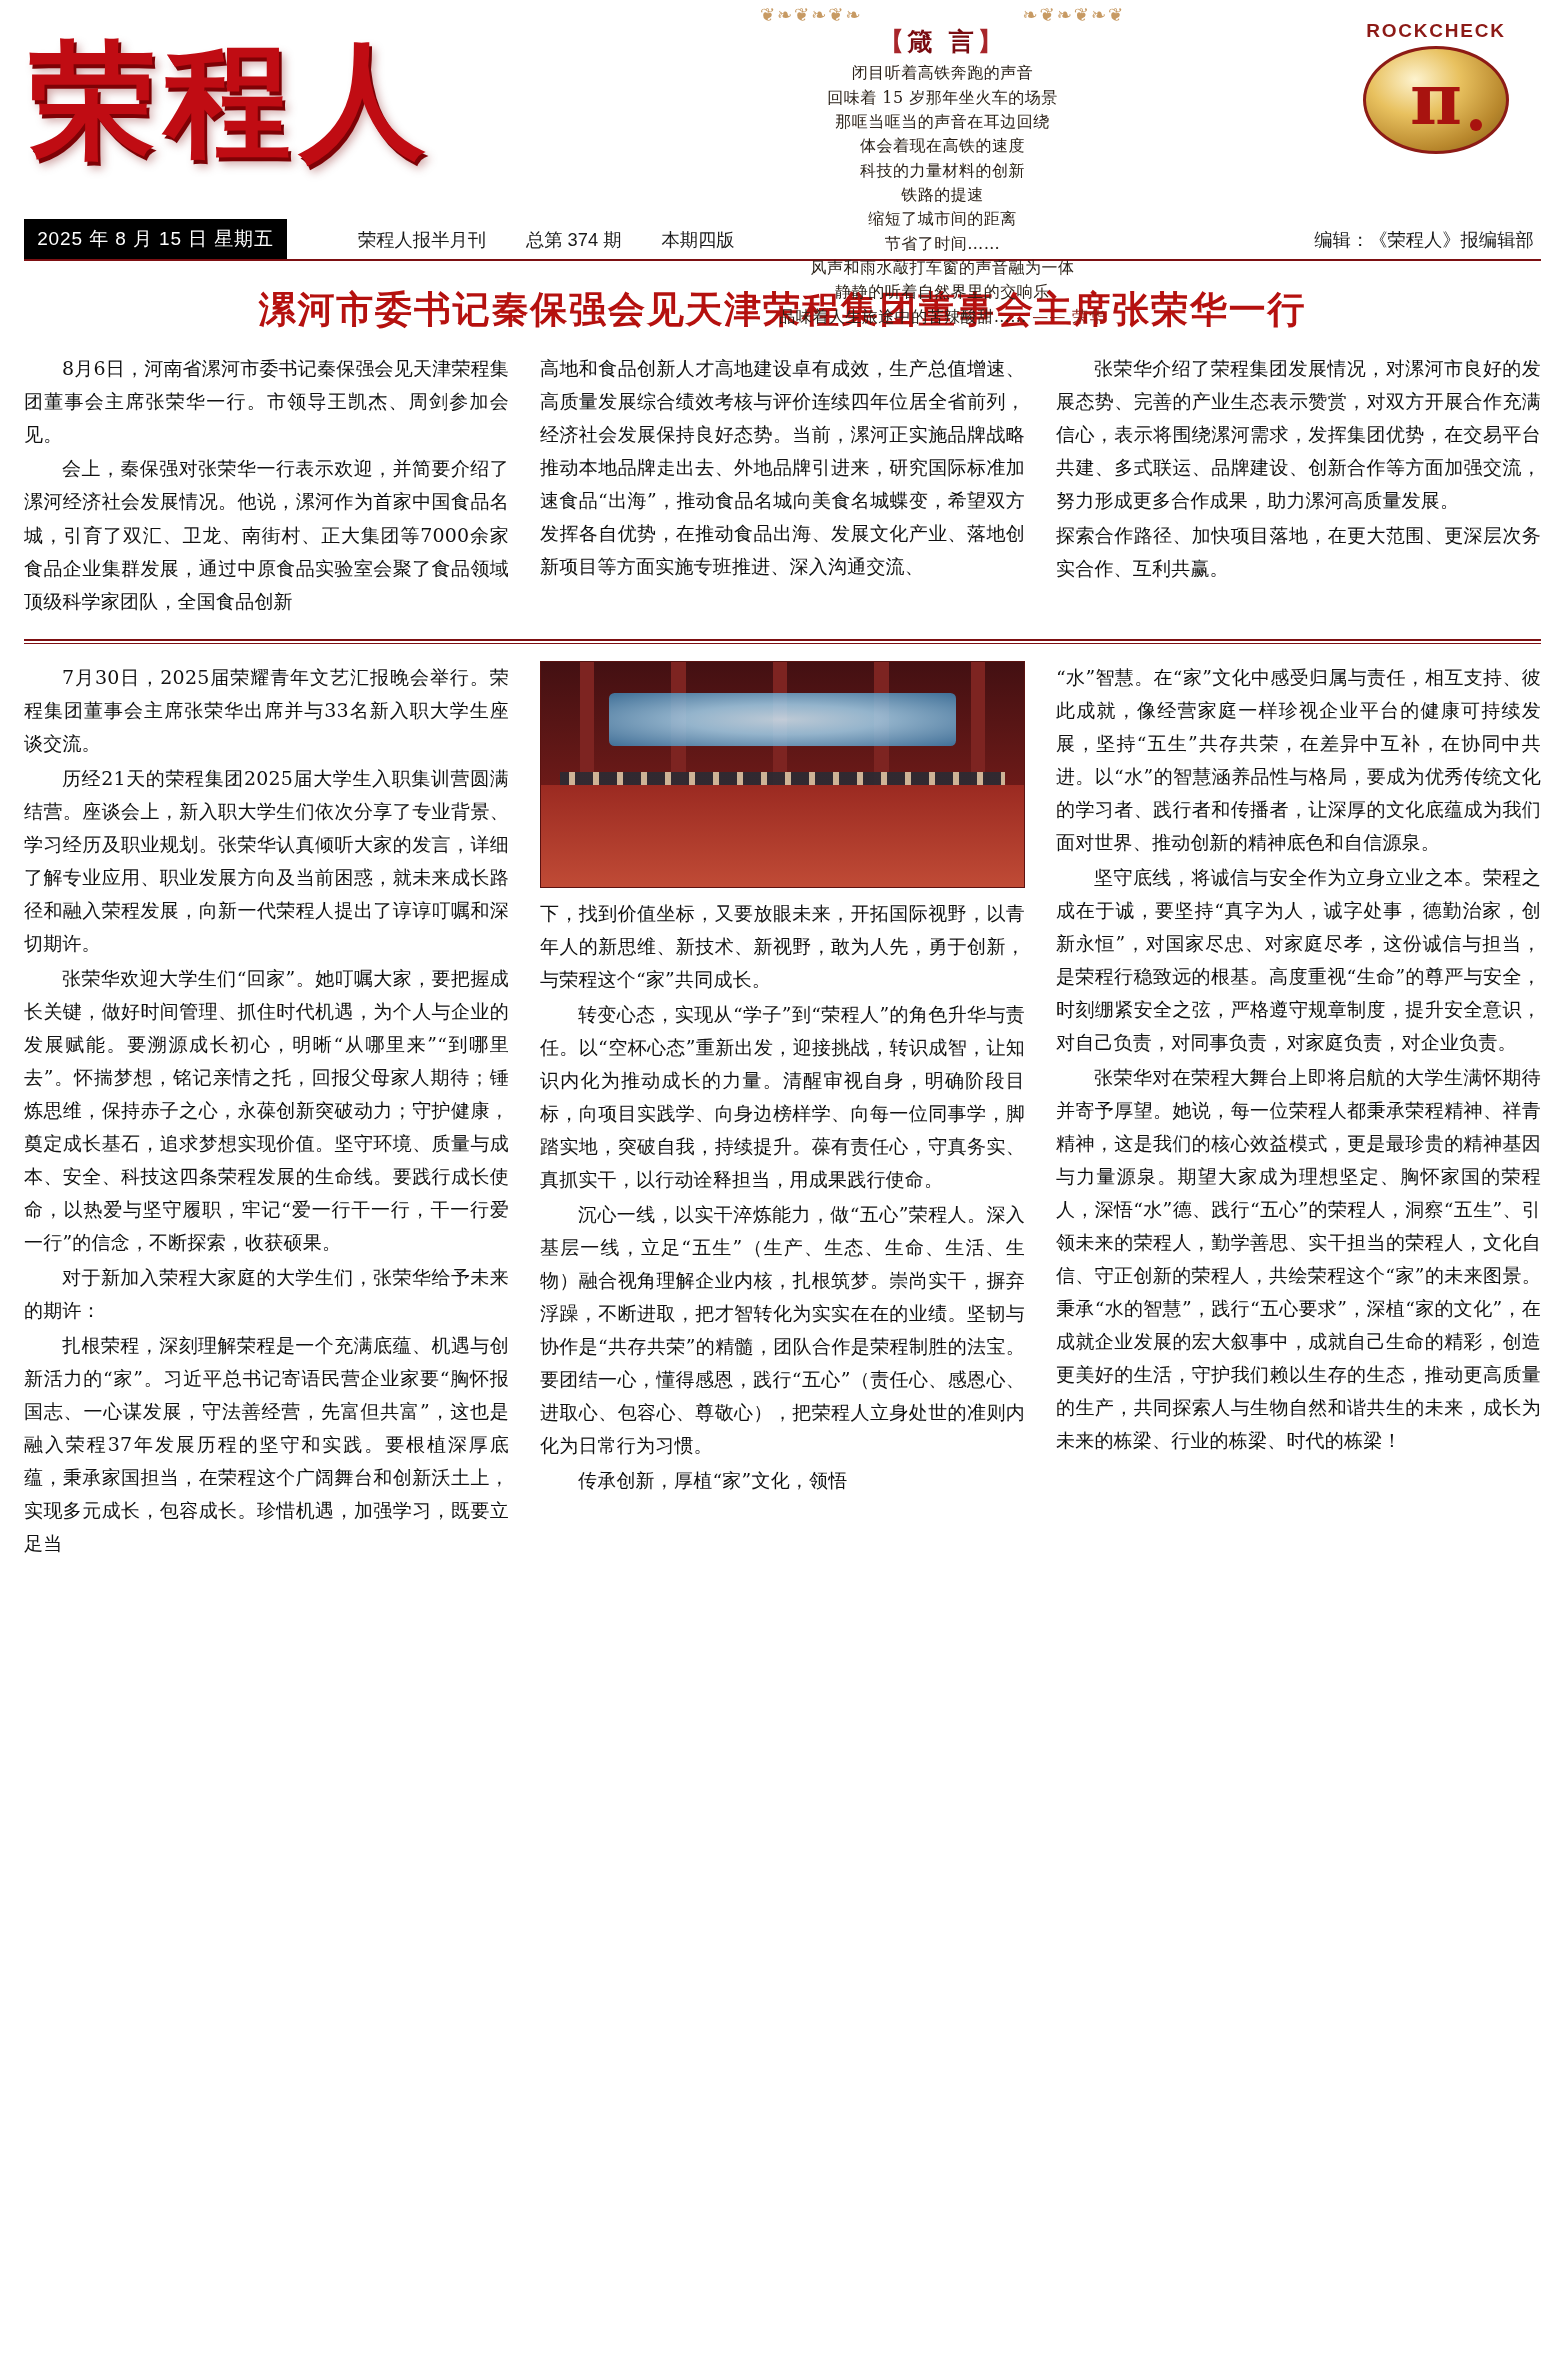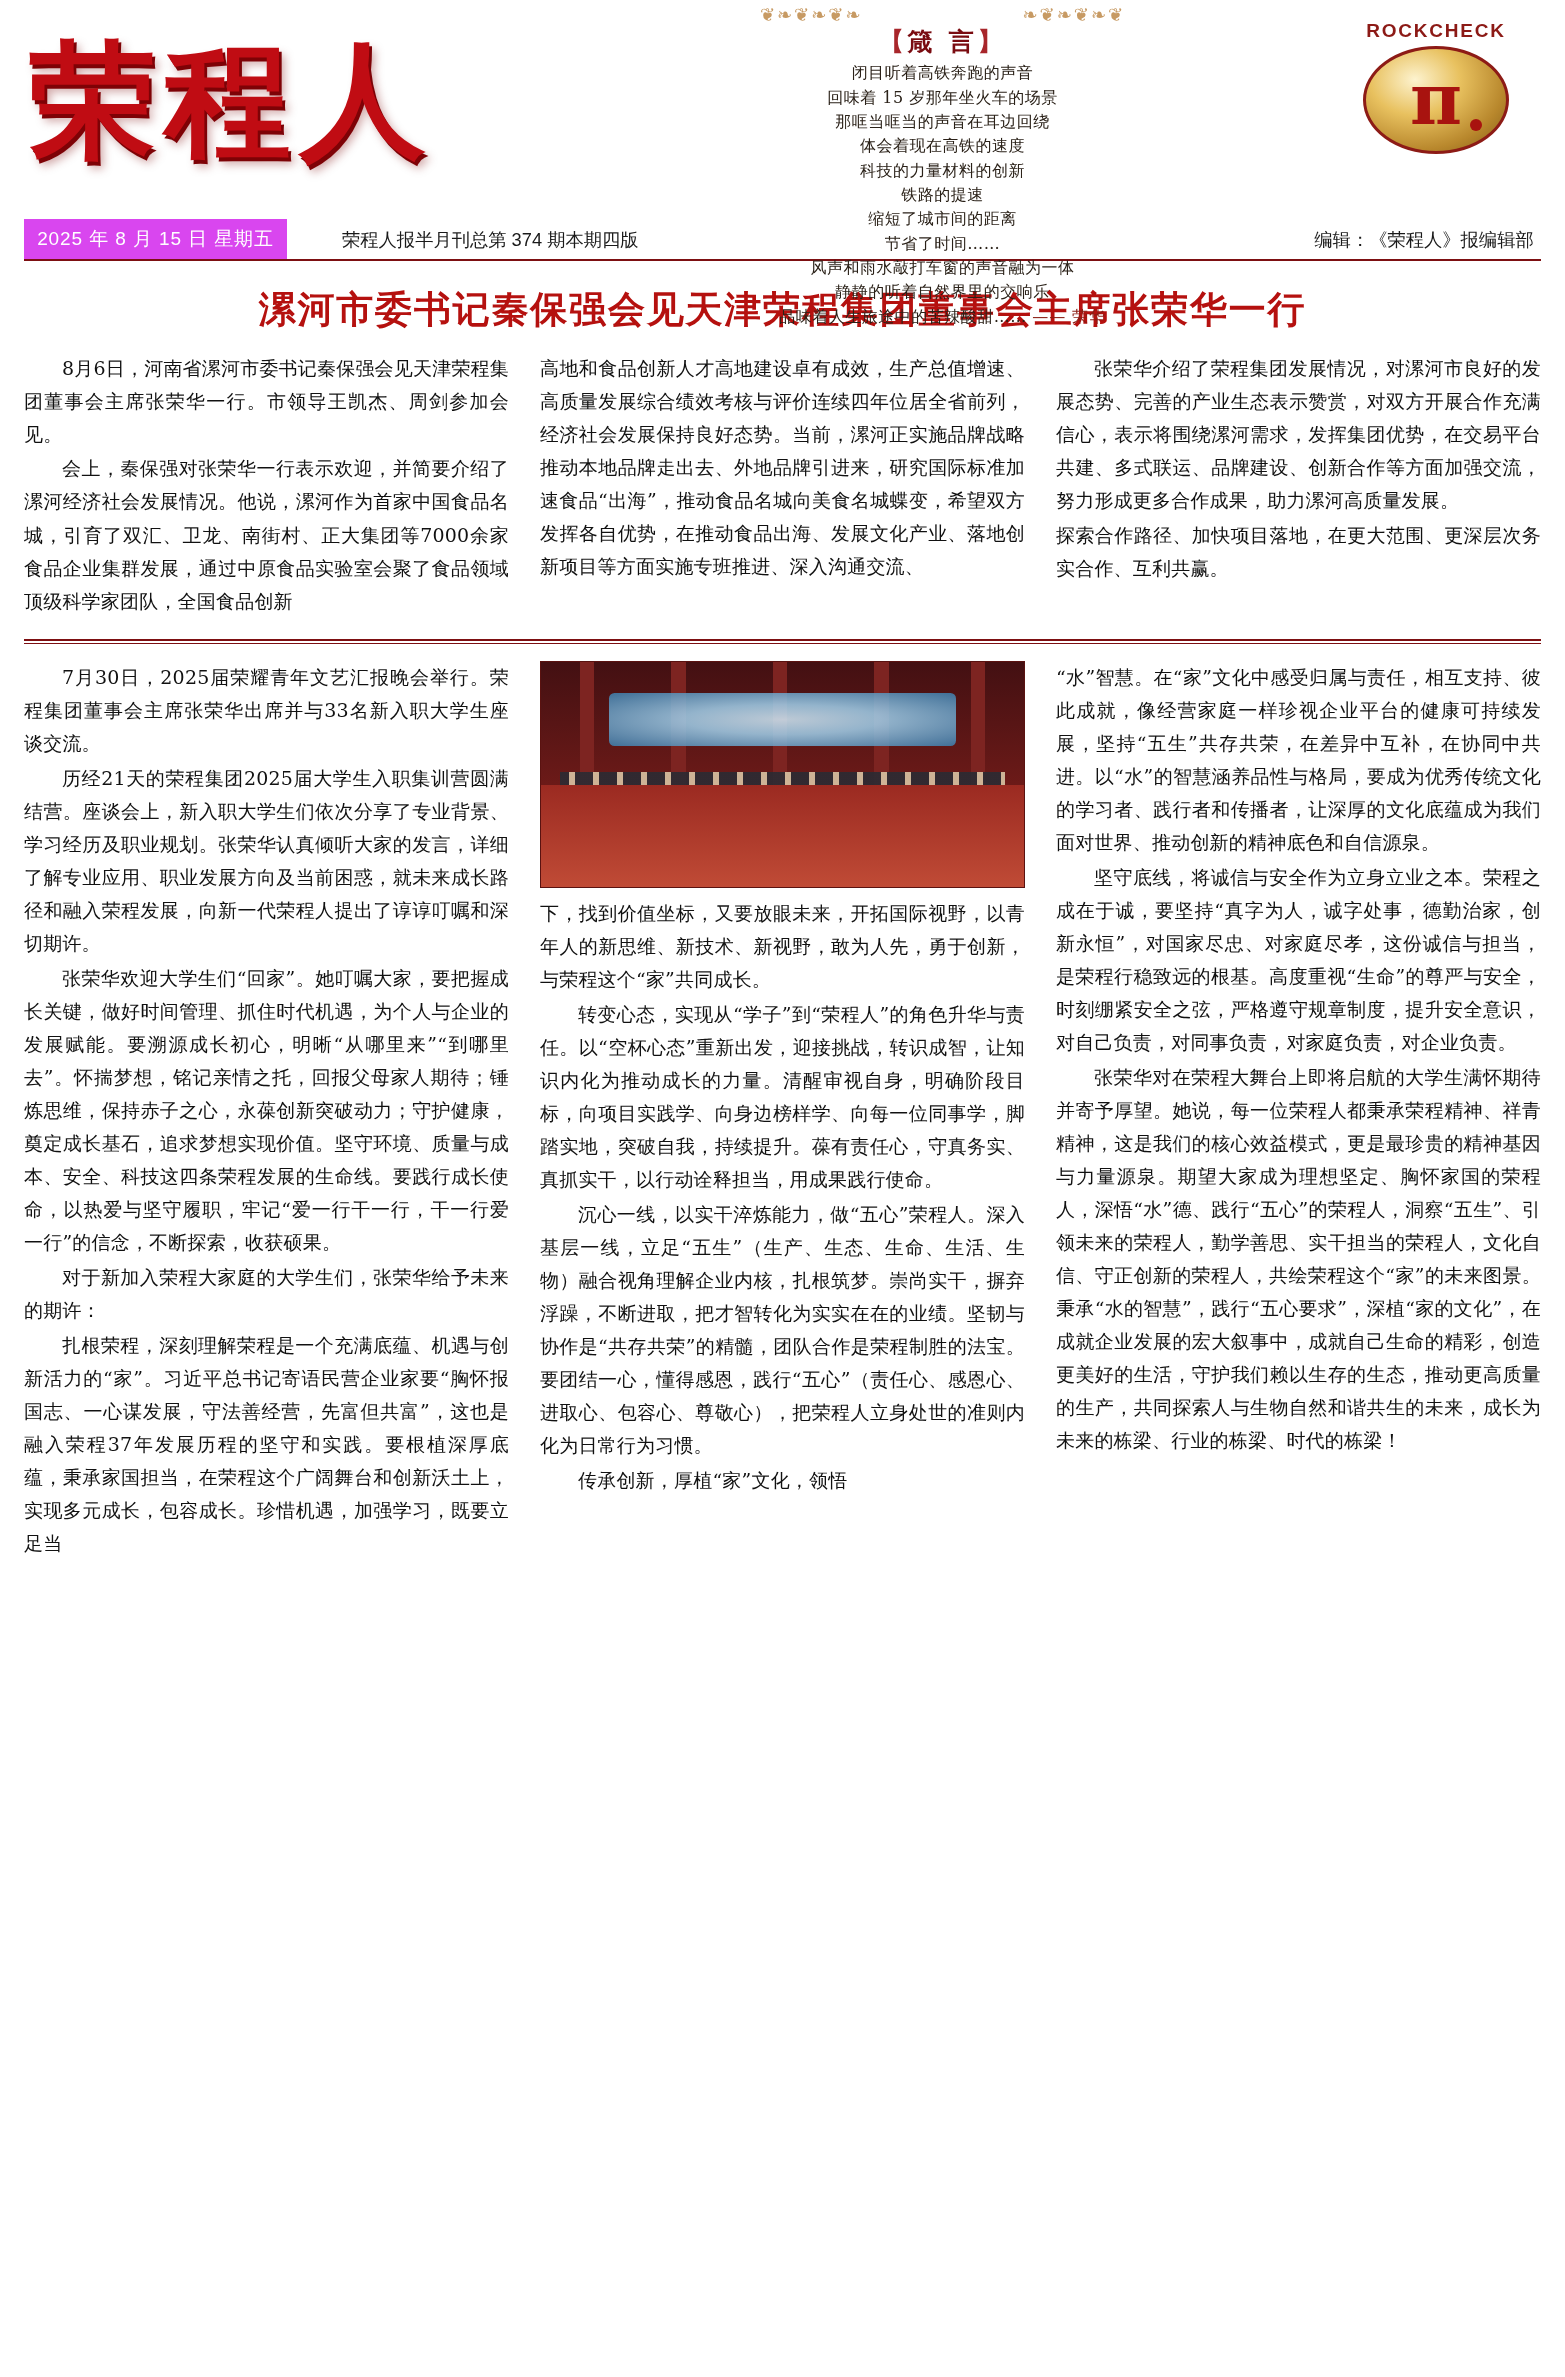--- a/index.html
+++ b/index.html
@@ -49,24 +49,24 @@
   .brand-pi { font-size: 71px; color:#a8130f; font-weight:700; line-height:1; font-family:"DejaVu Serif",serif; }
   .brand-dot { position:absolute; right: 24px; bottom: 20px; width: 12px; height:12px; background:#a8130f; border-radius:50%; }
 
   
   .infobar {
     height: 42px; display:flex; align-items:stretch;
     font-family:"Liberation Sans", sans-serif;
     border-bottom: 2.7px solid #7d0f12;
   }
   .infobar .date {
-    background:#d946ef; color:#fff; min-width: 263px; display:flex; align-items:center;
+    background:#000000; color:#fff; min-width: 263px; display:flex; align-items:center;
     justify-content:center; font-size: 19px; letter-spacing:0.9px;
   }
-  .infobar .mid { flex:1; display:flex; align-items:center; padding-left: 55px; font-size:18.3px; color:#1a1a1a; }
+  .infobar .mid { flex:1; display:flex; align-items:center; gap:40px; padding-left: 71px; font-size:18.3px; color:#1a1a1a; }
   .infobar .right { display:flex; align-items:center; padding-right:7.3px; font-size:18.3px; color:#1a1a1a;text-align:center; }
 
   
   .headline1 {
     text-align:center; color:#b5110f; font-size: 37px; font-weight:700;
     letter-spacing: 1.8px; margin: 24px 0 16.5px; font-family:"DejaVu Serif", serif;
   }
   .cols3 { display:flex; gap: 31px; }
   .cols3 .col { flex:1; }
   p.body {

